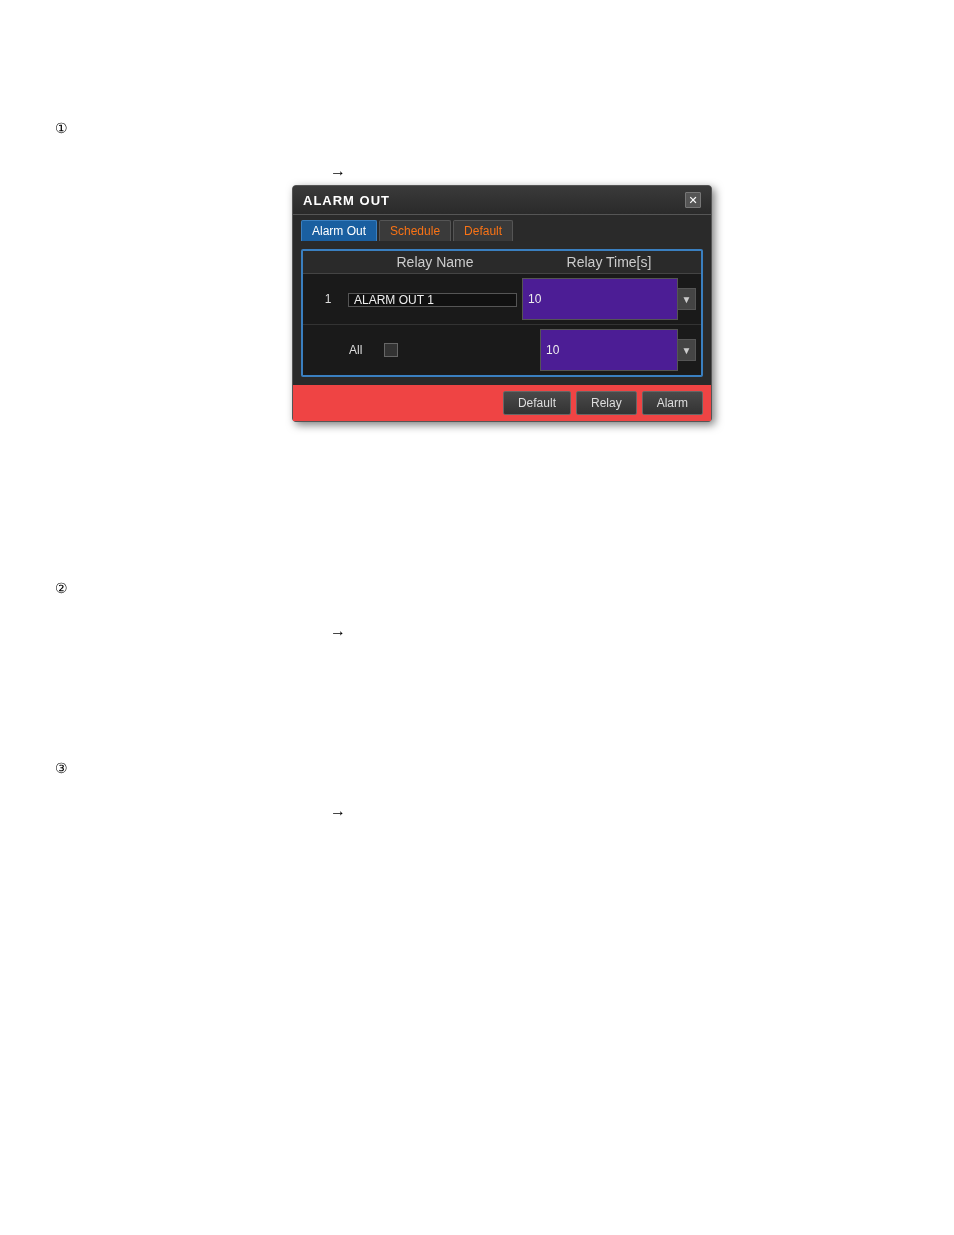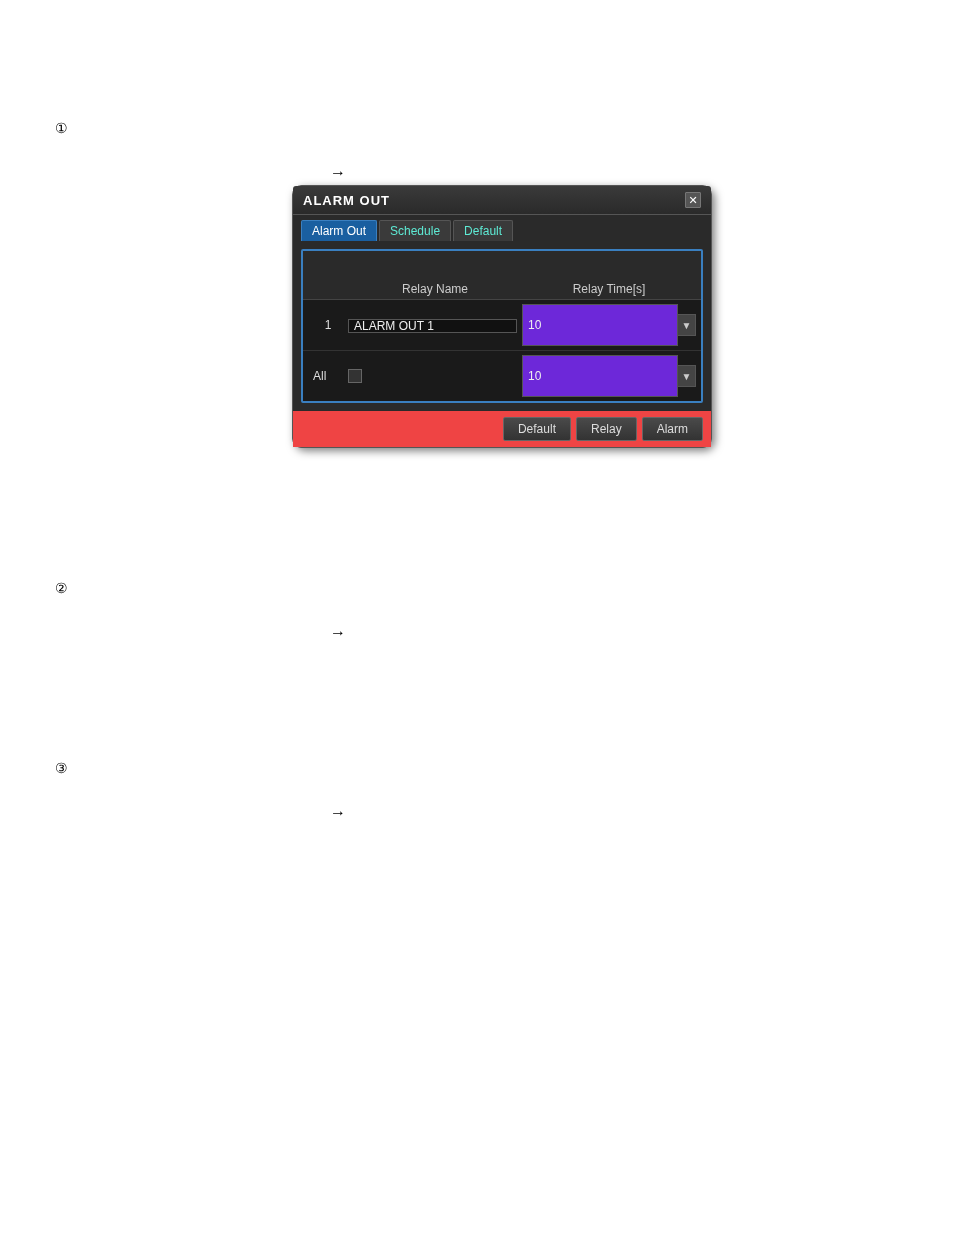--- a/index.html
+++ b/index.html
@@ -30,21 +30,21 @@
       position: absolute;
       font-size: 16px;
       color: #000;
     }
 
     
     .dialog {
       position: absolute;
       background: #2a2a2a;
       border: 1px solid #555;
-      border-radius: 10px;
+      border-radius: 4px;
       box-shadow: 3px 3px 8px rgba(0,0,0,0.5);
     }
 
     .dialog-titlebar {
       display: flex;
       align-items: center;
       justify-content: space-between;
       padding: 6px 10px;
       background: linear-gradient(to bottom, #3a3a3a, #2a2a2a);
       border-bottom: 1px solid #555;
@@ -89,21 +89,21 @@
     }
 
     .tab.active {
       background: #1a5fa0;
       color: #fff;
       border-color: #3a7fc0;
     }
 
     .tab.inactive {
       background: #3a3a3a;
-      color: #5eead4;
+      color: #f97316;
       border-color: #555;
     }
 
     .dialog-content {
       padding: 8px;
       background: #2a2a2a;
     }
 
     .table-container {
       border: 2px solid #3a7fc0;
@@ -114,23 +114,22 @@
     .table-header {
       display: grid;
       grid-template-columns: 40px 1fr 1fr;
       background: #2a2a2a;
       border-bottom: 1px solid #444;
       padding: 3px 5px;
     }
 
     .table-header-cell {
       color: #ccc;
-      font-size: 12px;
+      font-size: 14px;
       text-align: center;
-      margin-top: 28px;
     }
 
     .table-row {
       display: grid;
       grid-template-columns: 40px 1fr 1fr;
       align-items: center;
       padding: 4px 5px;
       border-bottom: 1px solid #333;
     }
 
@@ -151,21 +150,21 @@
     }
 
     .table-select-wrapper {
       display: flex;
       align-items: center;
       width: 100%;
     }
 
     .table-select-display {
       flex: 1;
-      background: #6d28d9;
+      background: #4c1d95;
       border: 1px solid #555;
       color: #eee;
       font-size: 12px;
       padding: 20px 5px;
       height: 22px;
       display: flex;
       align-items: center;
     }
 
     .table-select-btn {
@@ -180,20 +179,21 @@
       cursor: pointer;
       color: #ccc;
       font-size: 10px;
     }
 
     .all-row {
       display: grid;
       grid-template-columns: 40px 1fr 1fr;
       align-items: center;
       padding: 4px 5px;
+      margin-left: 36px;
     }
 
     .all-label {
       color: #ddd;
       font-size: 12px;
       text-align: left;
       padding-left: 5px;
     }
 
     .checkbox {

